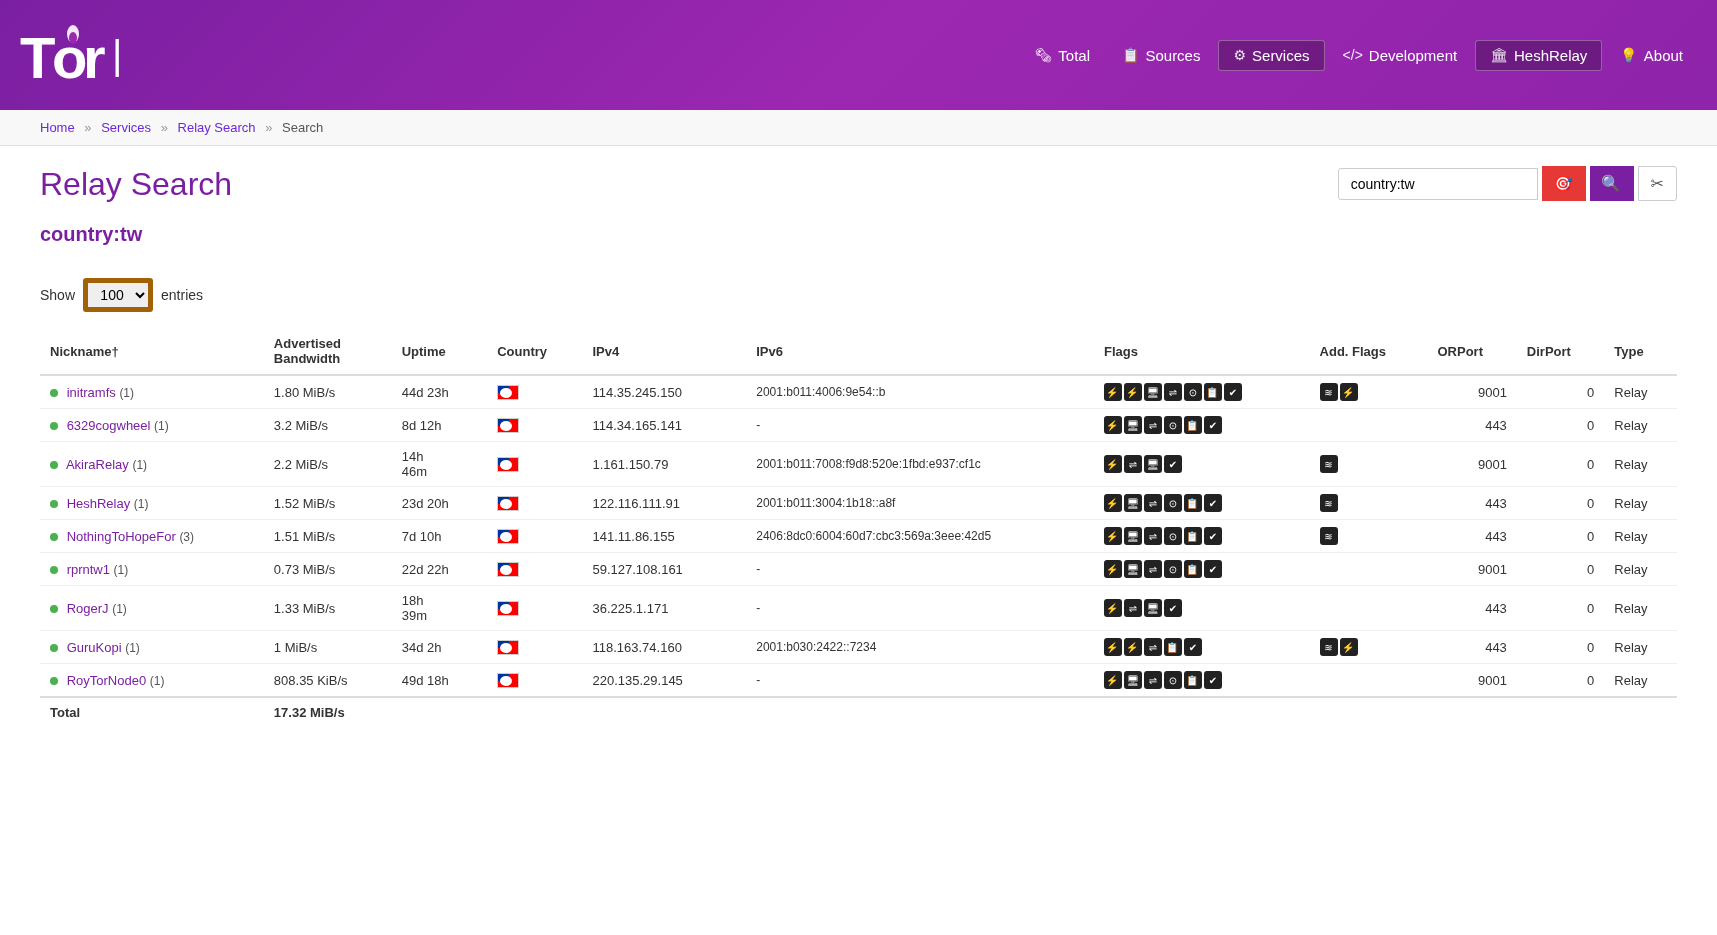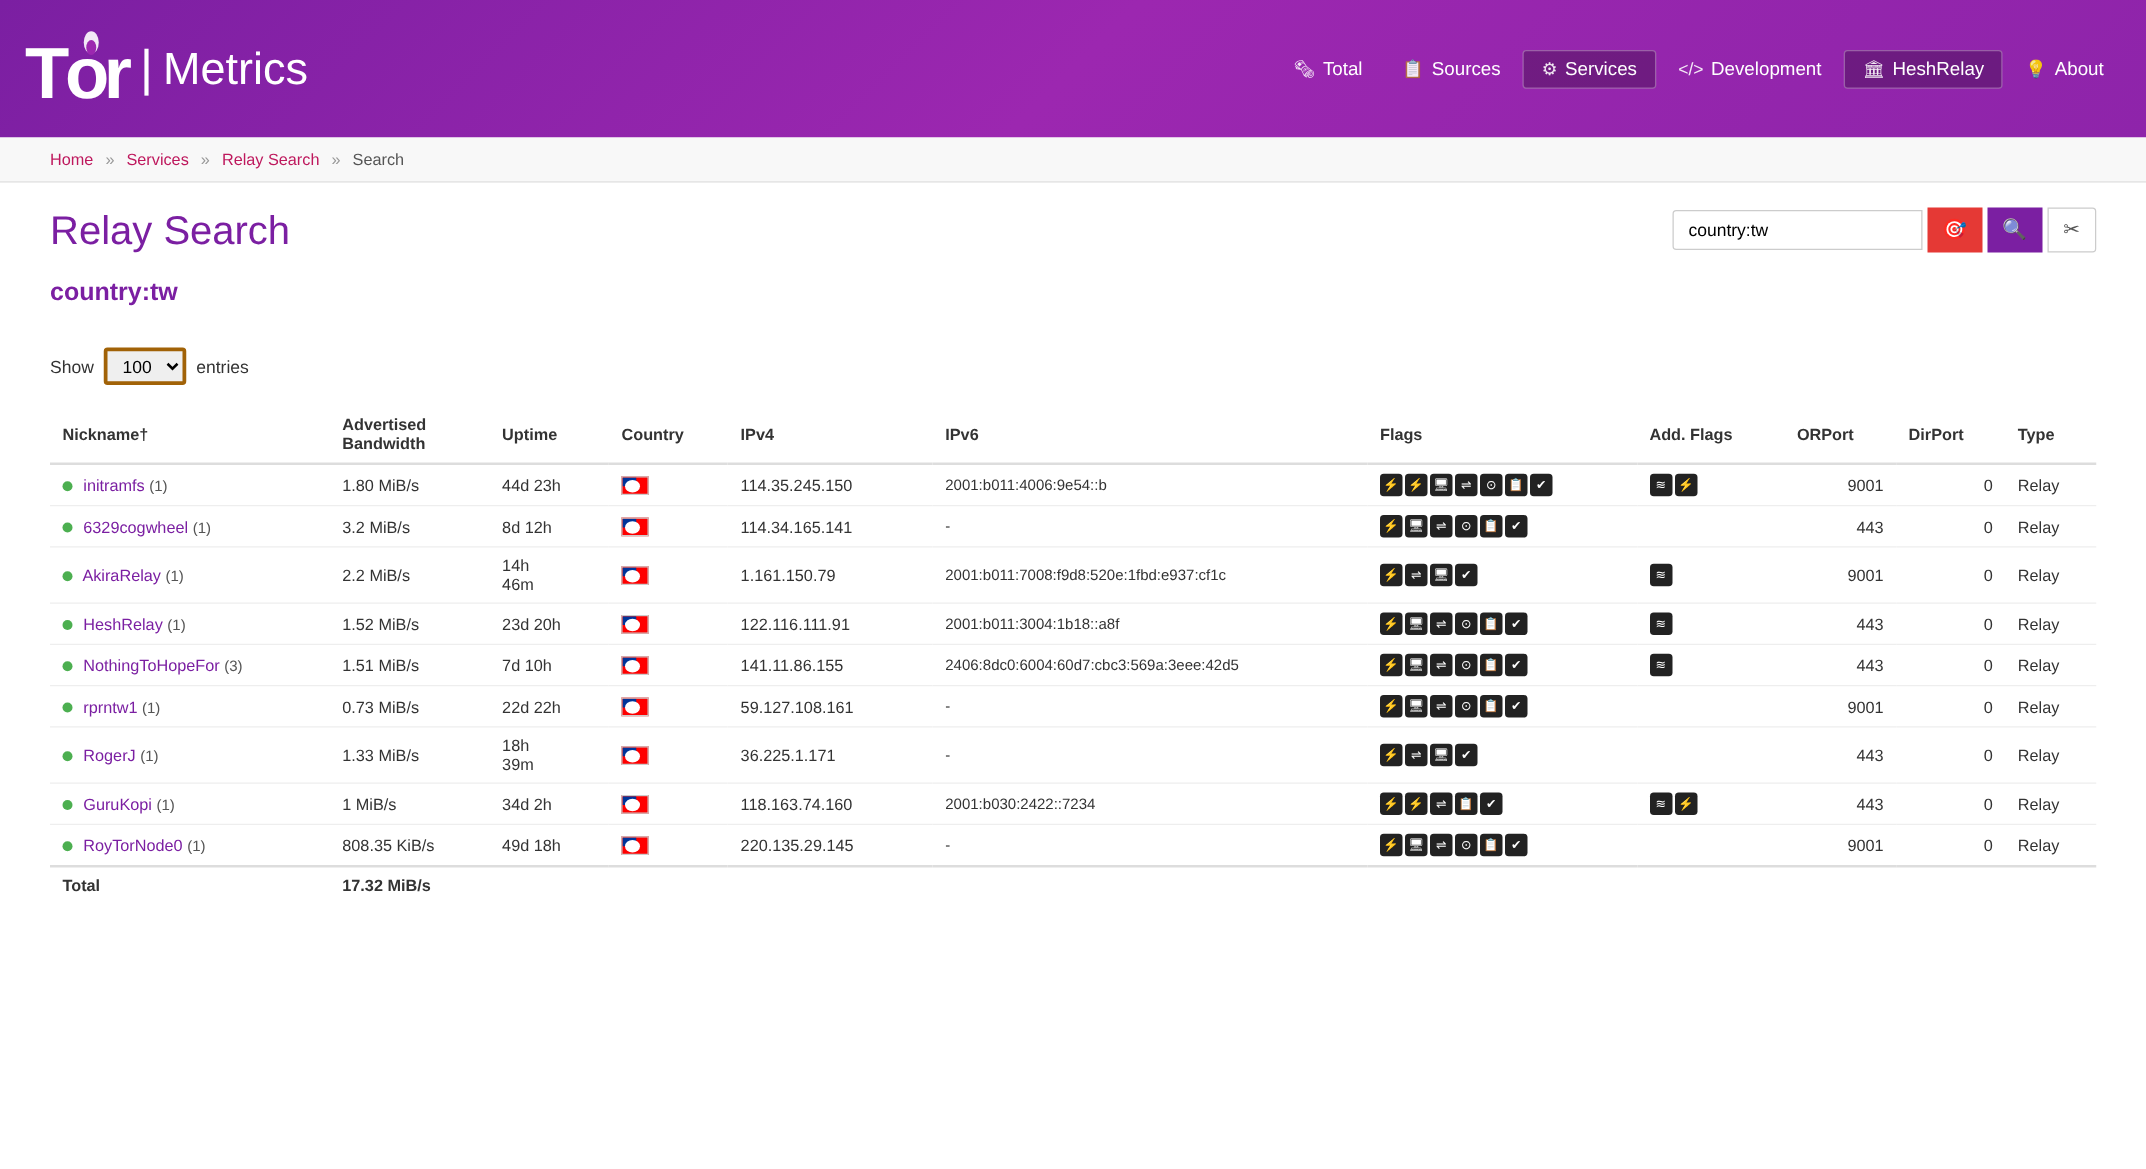--- a/index.html
+++ b/index.html
@@ -44,21 +44,21 @@
     .breadcrumb-bar {
       background: #f8f8f8;
       border-bottom: 1px solid #e0e0e0;
       padding: 10px 40px;
     }
     .breadcrumb {
       font-size: 13px;
       color: #555;
     }
     .breadcrumb a {
-      color: #be185d;
+      color: #6d28d9;
       text-decoration: none;
     }
     .breadcrumb .sep { margin: 0 6px; color: #999; }
 
     
     .main {
       padding: 20px 40px 40px 40px;
     }
 
     .page-header {
@@ -120,25 +120,26 @@
 
     .show-entries {
       display: flex;
       align-items: center;
       gap: 8px;
       margin-bottom: 16px;
       font-size: 14px;
       margin-top: 32px;
     }
     .show-entries select {
-      border: 3px solid #a16207;
+      border: 5px solid #a16207;
       padding: 3px 8px;
       border-radius: 3px;
       font-size: 14px;
       cursor: pointer;
+      text-align: center;
     }
 
     
     .relay-table {
       width: 100%;
       border-collapse: collapse;
       font-size: 13px;
     }
     .relay-table th {
       text-align: left;
@@ -209,21 +210,20 @@
         <text x="0" y="58" font-family="Arial Black, sans-serif" font-weight="900" font-size="58" fill="white">T</text>
 
         <text x="32" y="58" font-family="Arial Black, sans-serif" font-weight="900" font-size="58" fill="white">o</text>
 
         <ellipse cx="53" cy="14" rx="6" ry="9" fill="white" opacity="0.9"></ellipse>
         <ellipse cx="53" cy="18" rx="4" ry="6" fill="#9c27b0"></ellipse>
 
         <text x="63" y="58" font-family="Arial Black, sans-serif" font-weight="900" font-size="58" fill="white">r</text>
       </svg>
       <span style="color:white;font-size:40px;font-weight:100;margin:0 8px 0 2px;line-height:70px">|</span>
-      <span style="color:white;font-size:36px;font-weight:300;line-height:70px">Metrics</span>
     </div>
   </div>
   <nav class="header-nav">
     <a class="nav-item">
       <span class="nav-icon">🗞</span>
       <span>Total</span>
     </a>
     <a class="nav-item">
       <span class="nav-icon">📋</span>
       <span>Sources</span>

